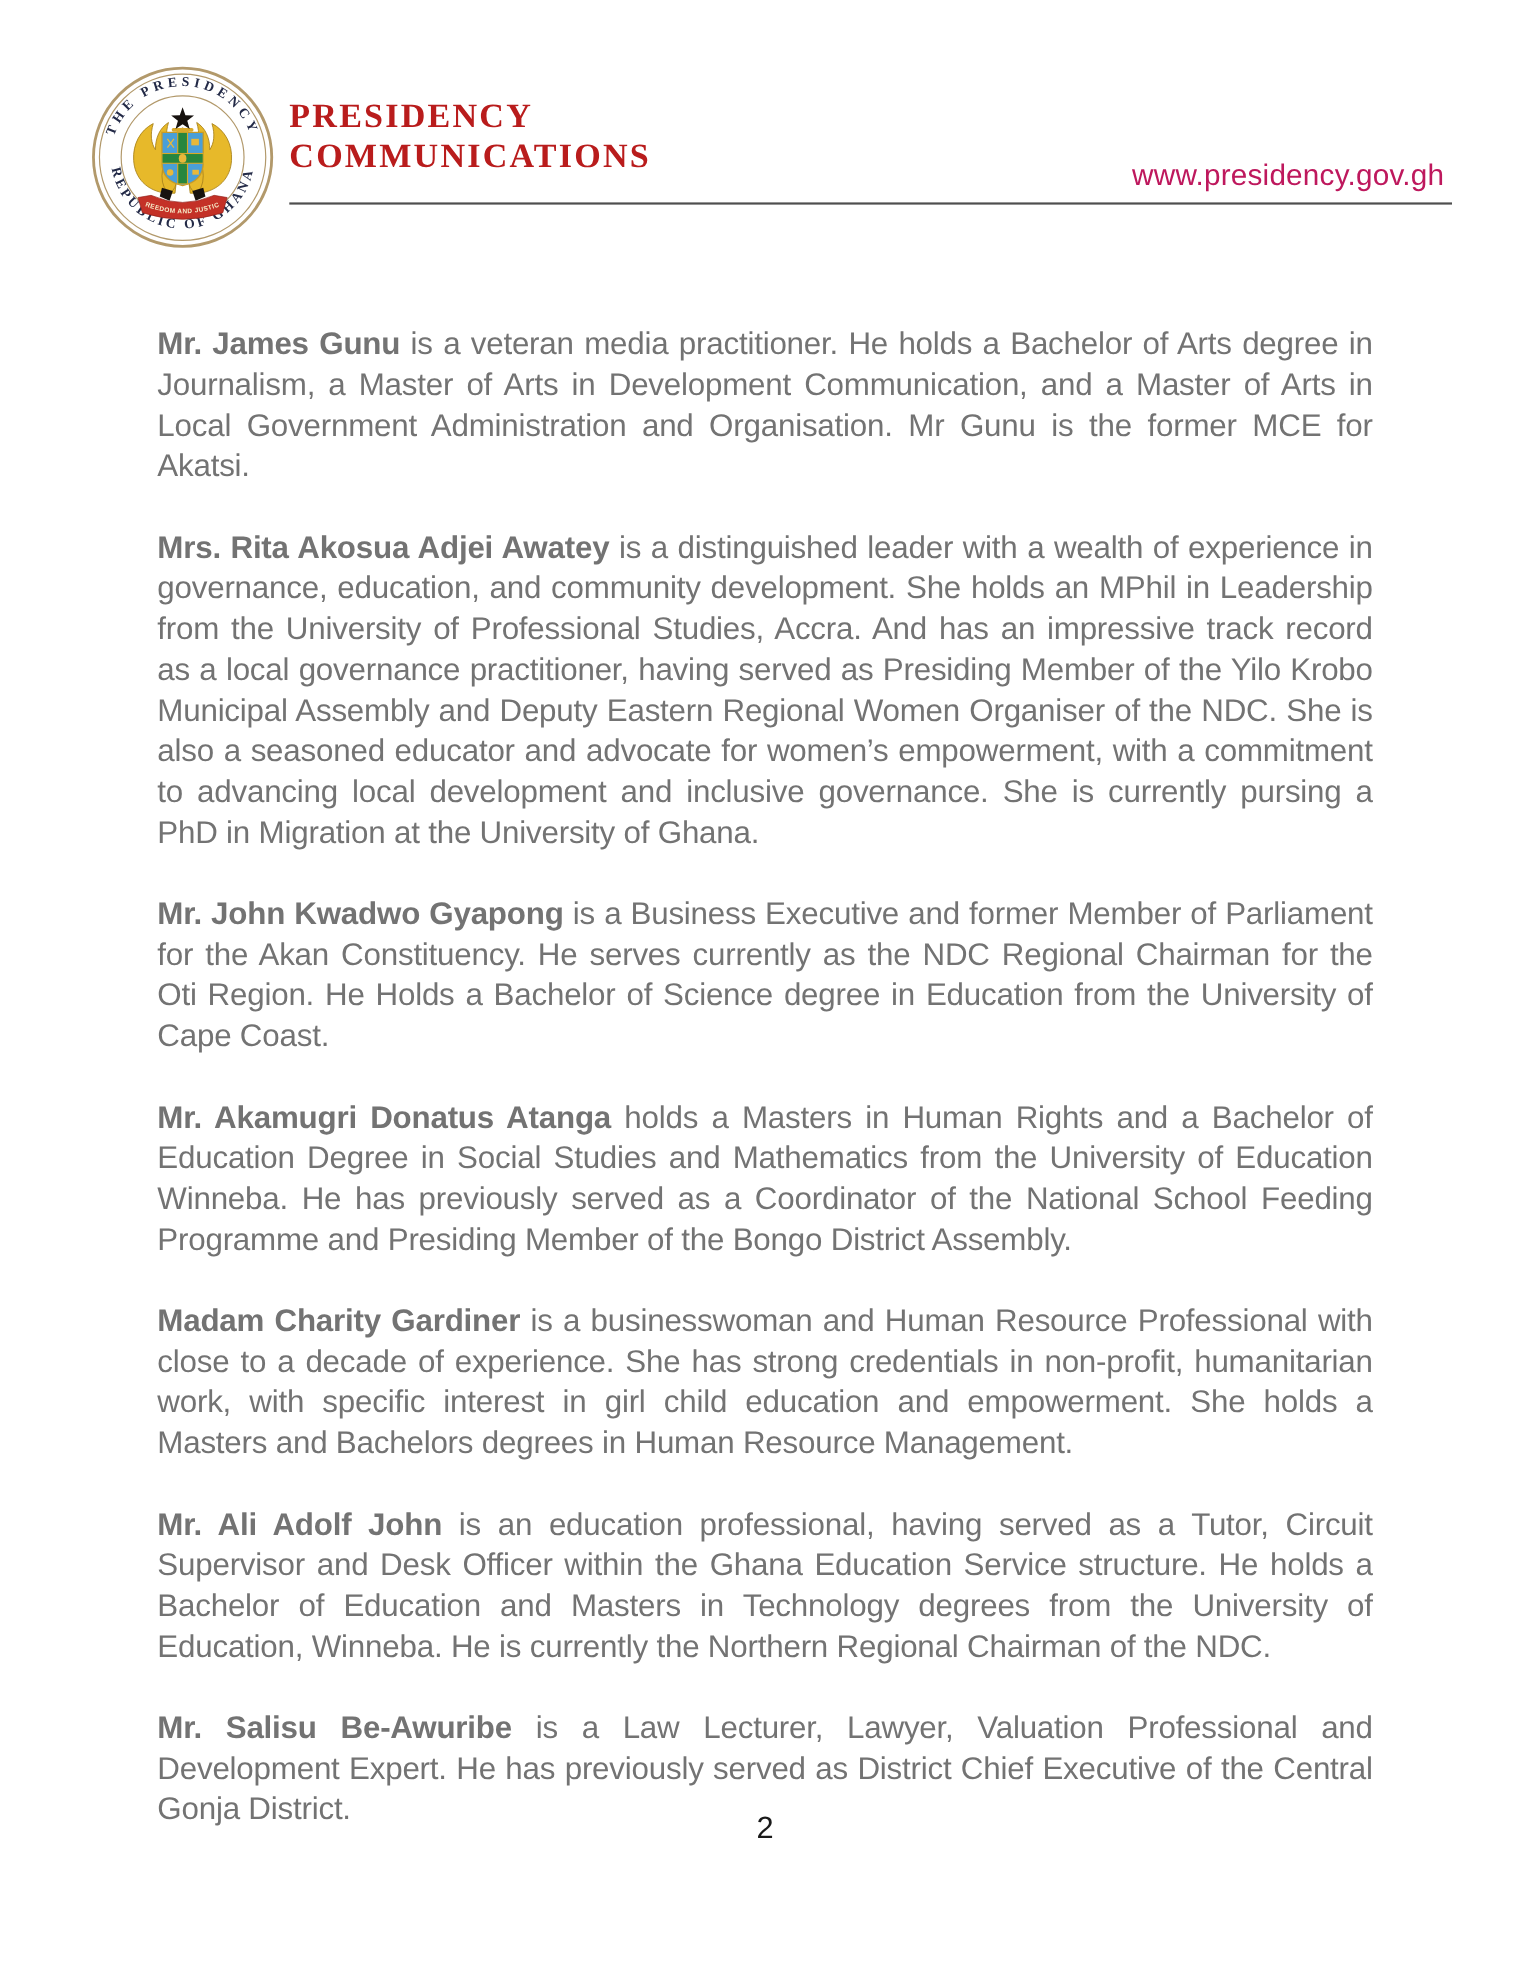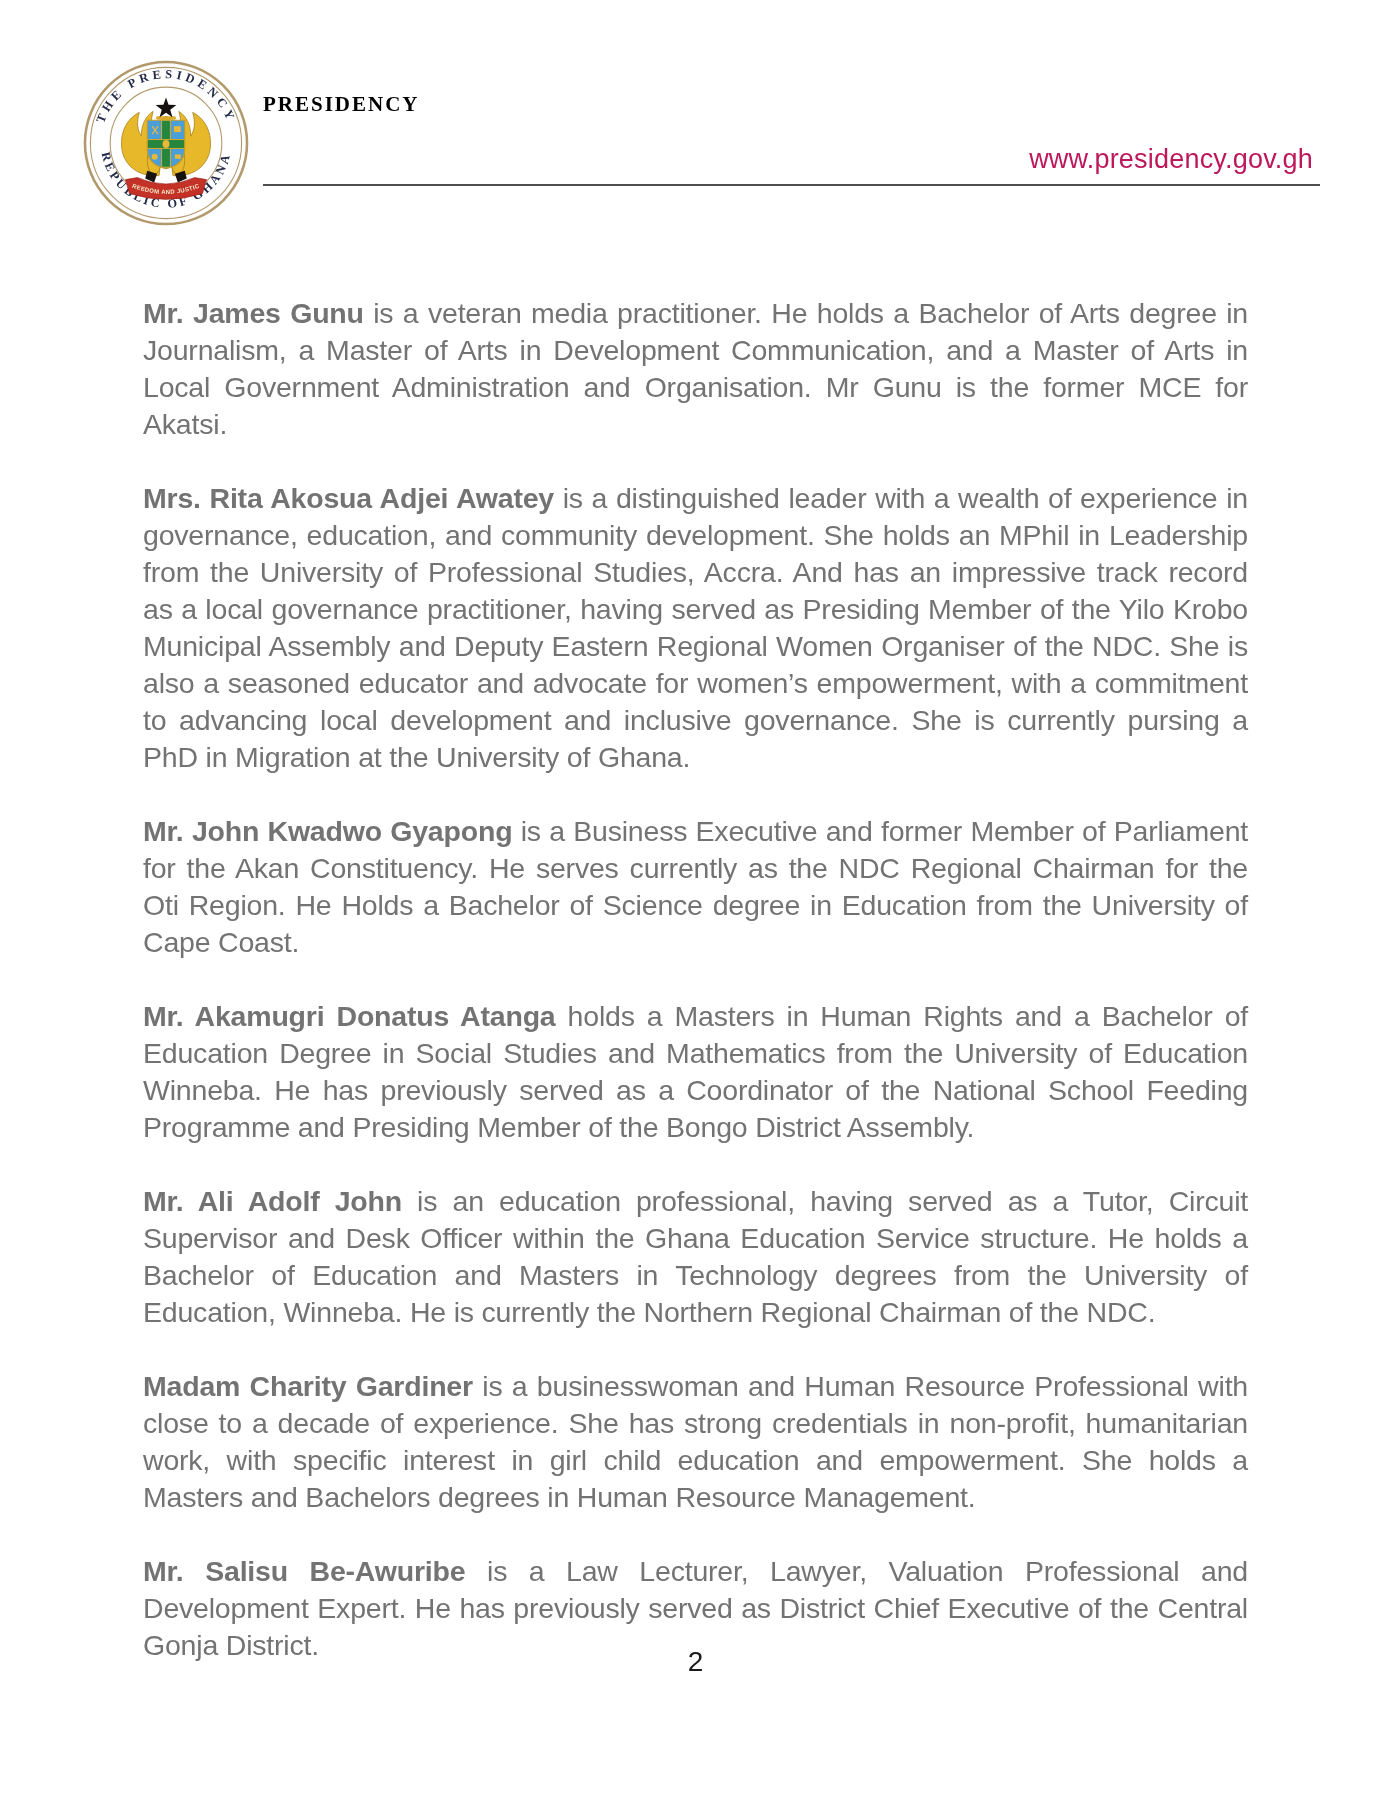--- a/index.html
+++ b/index.html
@@ -8,21 +8,21 @@
     font-family:"Liberation Sans", sans-serif; color:#1a1a1a; overflow:hidden;
   }
   
   .seal { position:absolute; left:82px; top:59px; width:168px; height:168px; }
   .seal-arc-top   { font:700 12.5px "Liberation Serif", serif; fill:#232a47; letter-spacing:4px; }
   .seal-arc-bot   { font:700 12.5px "Liberation Serif", serif; fill:#232a47; letter-spacing:3px; }
   .seal-motto     { font:700 6px "Liberation Sans", sans-serif; fill:#f6ecc9; letter-spacing:.4px; }
   .lh-title {
     position:absolute; left:263px; top:86px;
     font-family:"Liberation Serif", serif; font-weight:700;
-    font-size:21px; line-height:37px; letter-spacing:2px; color:#000000;
+    font-size:31px; line-height:37px; letter-spacing:2px; color:#b91c1c;
     white-space:nowrap;
   }
   .website {
     position:absolute; top:144px; right:78px;
     font-size:27px; color:#be185d; letter-spacing:.2px;
   }
   .rule {
     position:absolute; left:263px; top:184px; width:1057px; height:2px;
     background:#4e4e4e;
   }
@@ -95,32 +95,33 @@
 
         <path d="M44,122 L56,120 Q85,133 114,120 L126,122 L122,136 Q85,148 48,136 Z" fill="#c43127" stroke="#8f1f18" stroke-width="0.6"></path>
         <text class="seal-motto" text-anchor="middle">
           <textPath href="#arcMotto" startOffset="50%">FREEDOM AND JUSTICE</textPath>
         </text>
       </g>
     </svg>
 
     <div class="lh-title">
       <span>PRESIDENCY</span><br>
+      <span>COMMUNICATIONS</span>
     </div>
 
     <div class="website">www.presidency.gov.gh</div>
 
     <div class="rule"></div>
   </header>
 
   <main class="doc-body">
     <p><b>Mr. James Gunu</b><span> is a veteran media practitioner. He holds a Bachelor of Arts degree in Journalism, a Master of Arts in Development Communication, and a Master of Arts in Local Government Administration and Organisation. Mr Gunu is the former MCE for Akatsi.</span></p>
     <p><b>Mrs. Rita Akosua Adjei Awatey</b><span> is a distinguished leader with a wealth of experience in governance, education, and community development. She holds an MPhil in Leadership from the University of Professional Studies, Accra. And has an impressive track record as a local governance practitioner, having served as Presiding Member of the Yilo Krobo Municipal Assembly and Deputy Eastern Regional Women Organiser of the NDC. She is also a seasoned educator and advocate for women’s empowerment, with a commitment to advancing local development and inclusive governance. She is currently pursing a PhD in Migration at the University of Ghana.</span></p>
     <p><b>Mr. John Kwadwo Gyapong</b><span> is a Business Executive and former Member of Parliament for the Akan Constituency. He serves currently as the NDC Regional Chairman for the Oti Region. He Holds a Bachelor of Science degree in Education from the University of Cape Coast.</span></p>
     <p><b>Mr. Akamugri Donatus Atanga</b><span> holds a Masters in Human Rights and a Bachelor of Education Degree in Social Studies and Mathematics from the University of Education Winneba. He has previously served as a Coordinator of the National School Feeding Programme and Presiding Member of the Bongo District Assembly.</span></p>
+    <p><b>Madam Charity Gardiner</b><span> is a businesswoman and Human Resource Professional with close to a decade of experience. She has strong credentials in non-profit, humanitarian work, with specific interest in girl child education and empowerment. She holds a Masters and Bachelors degrees in Human Resource Management.</span></p>
     <p><b>Mr. Ali Adolf John</b><span> is an education professional, having served as a Tutor, Circuit Supervisor and Desk Officer within the Ghana Education Service structure. He holds a Bachelor of Education and Masters in Technology degrees from the University of Education, Winneba. He is currently the Northern Regional Chairman of the NDC.</span></p>
-    <p><b>Madam Charity Gardiner</b><span> is a businesswoman and Human Resource Professional with close to a decade of experience. She has strong credentials in non-profit, humanitarian work, with specific interest in girl child education and empowerment. She holds a Masters and Bachelors degrees in Human Resource Management.</span></p>
     <p><b>Mr. Salisu Be-Awuribe</b><span> is a Law Lecturer, Lawyer, Valuation Professional and Development Expert. He has previously served as District Chief Executive of the Central Gonja District.</span></p>
   </main>
 
   <div class="pagenum">2</div>
 
 </div>
 
 </body></html>

